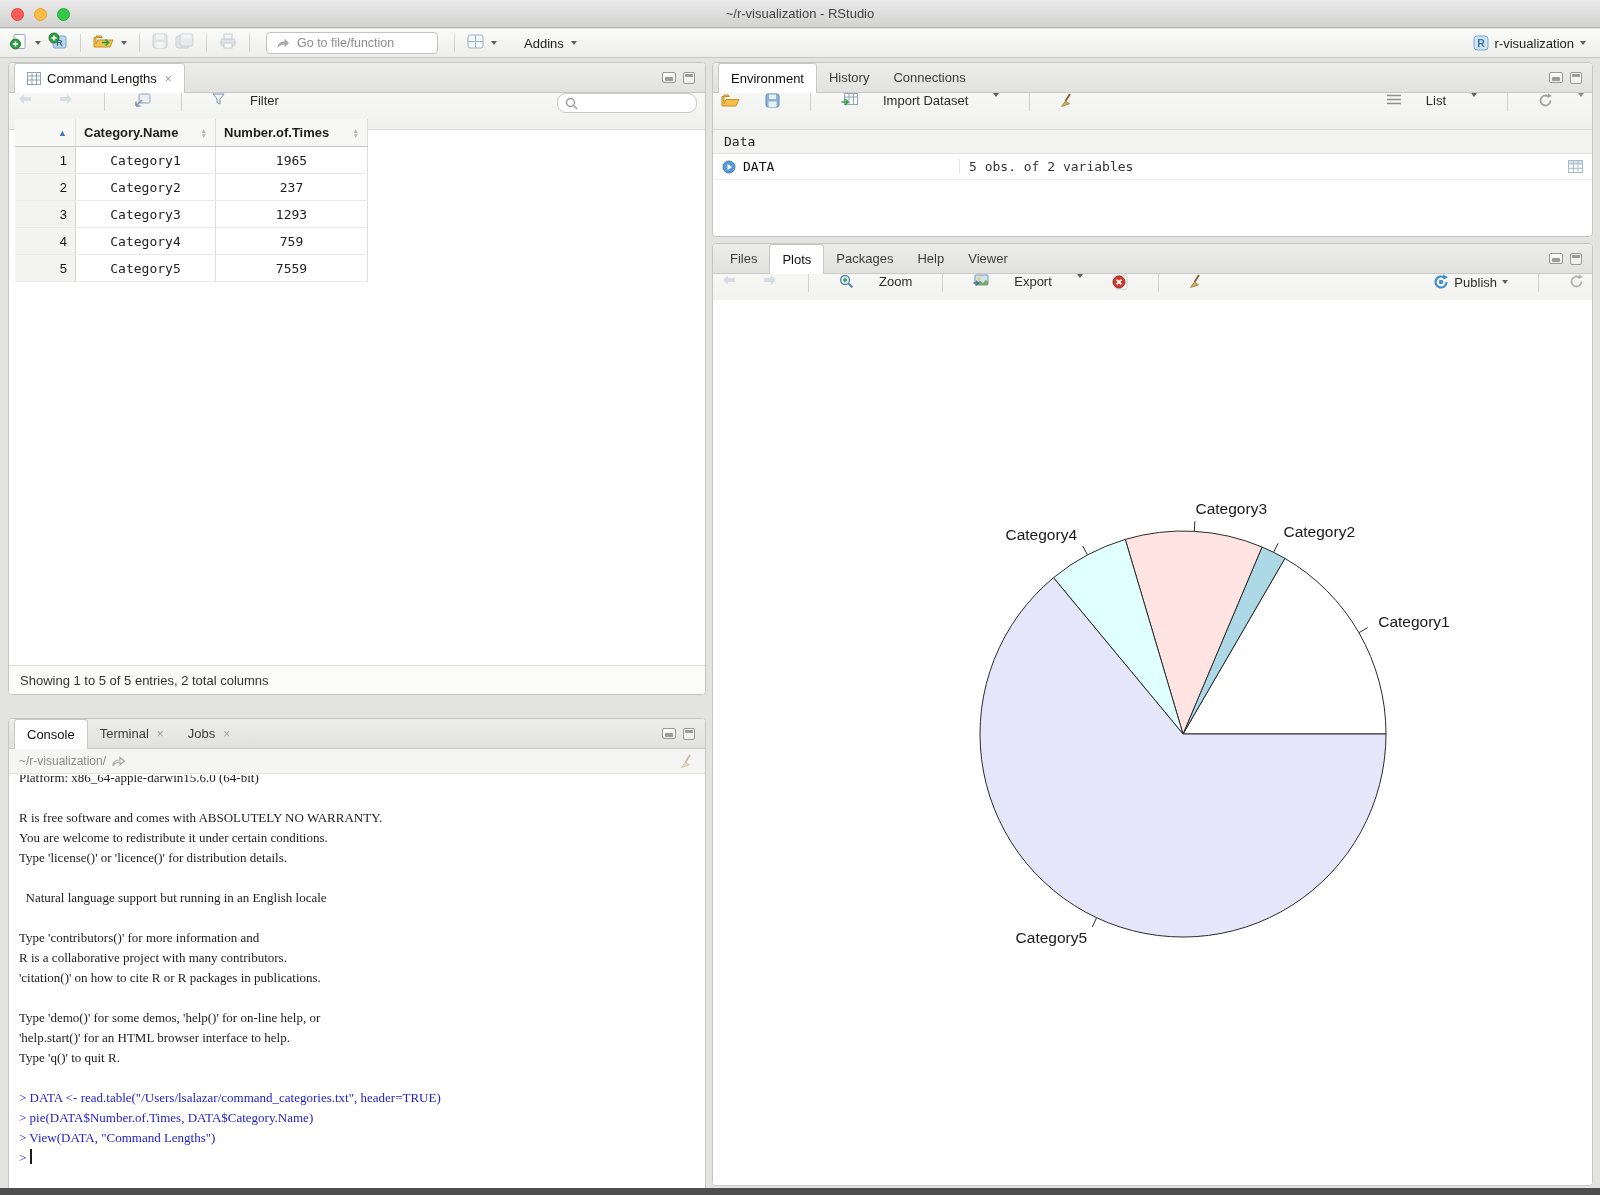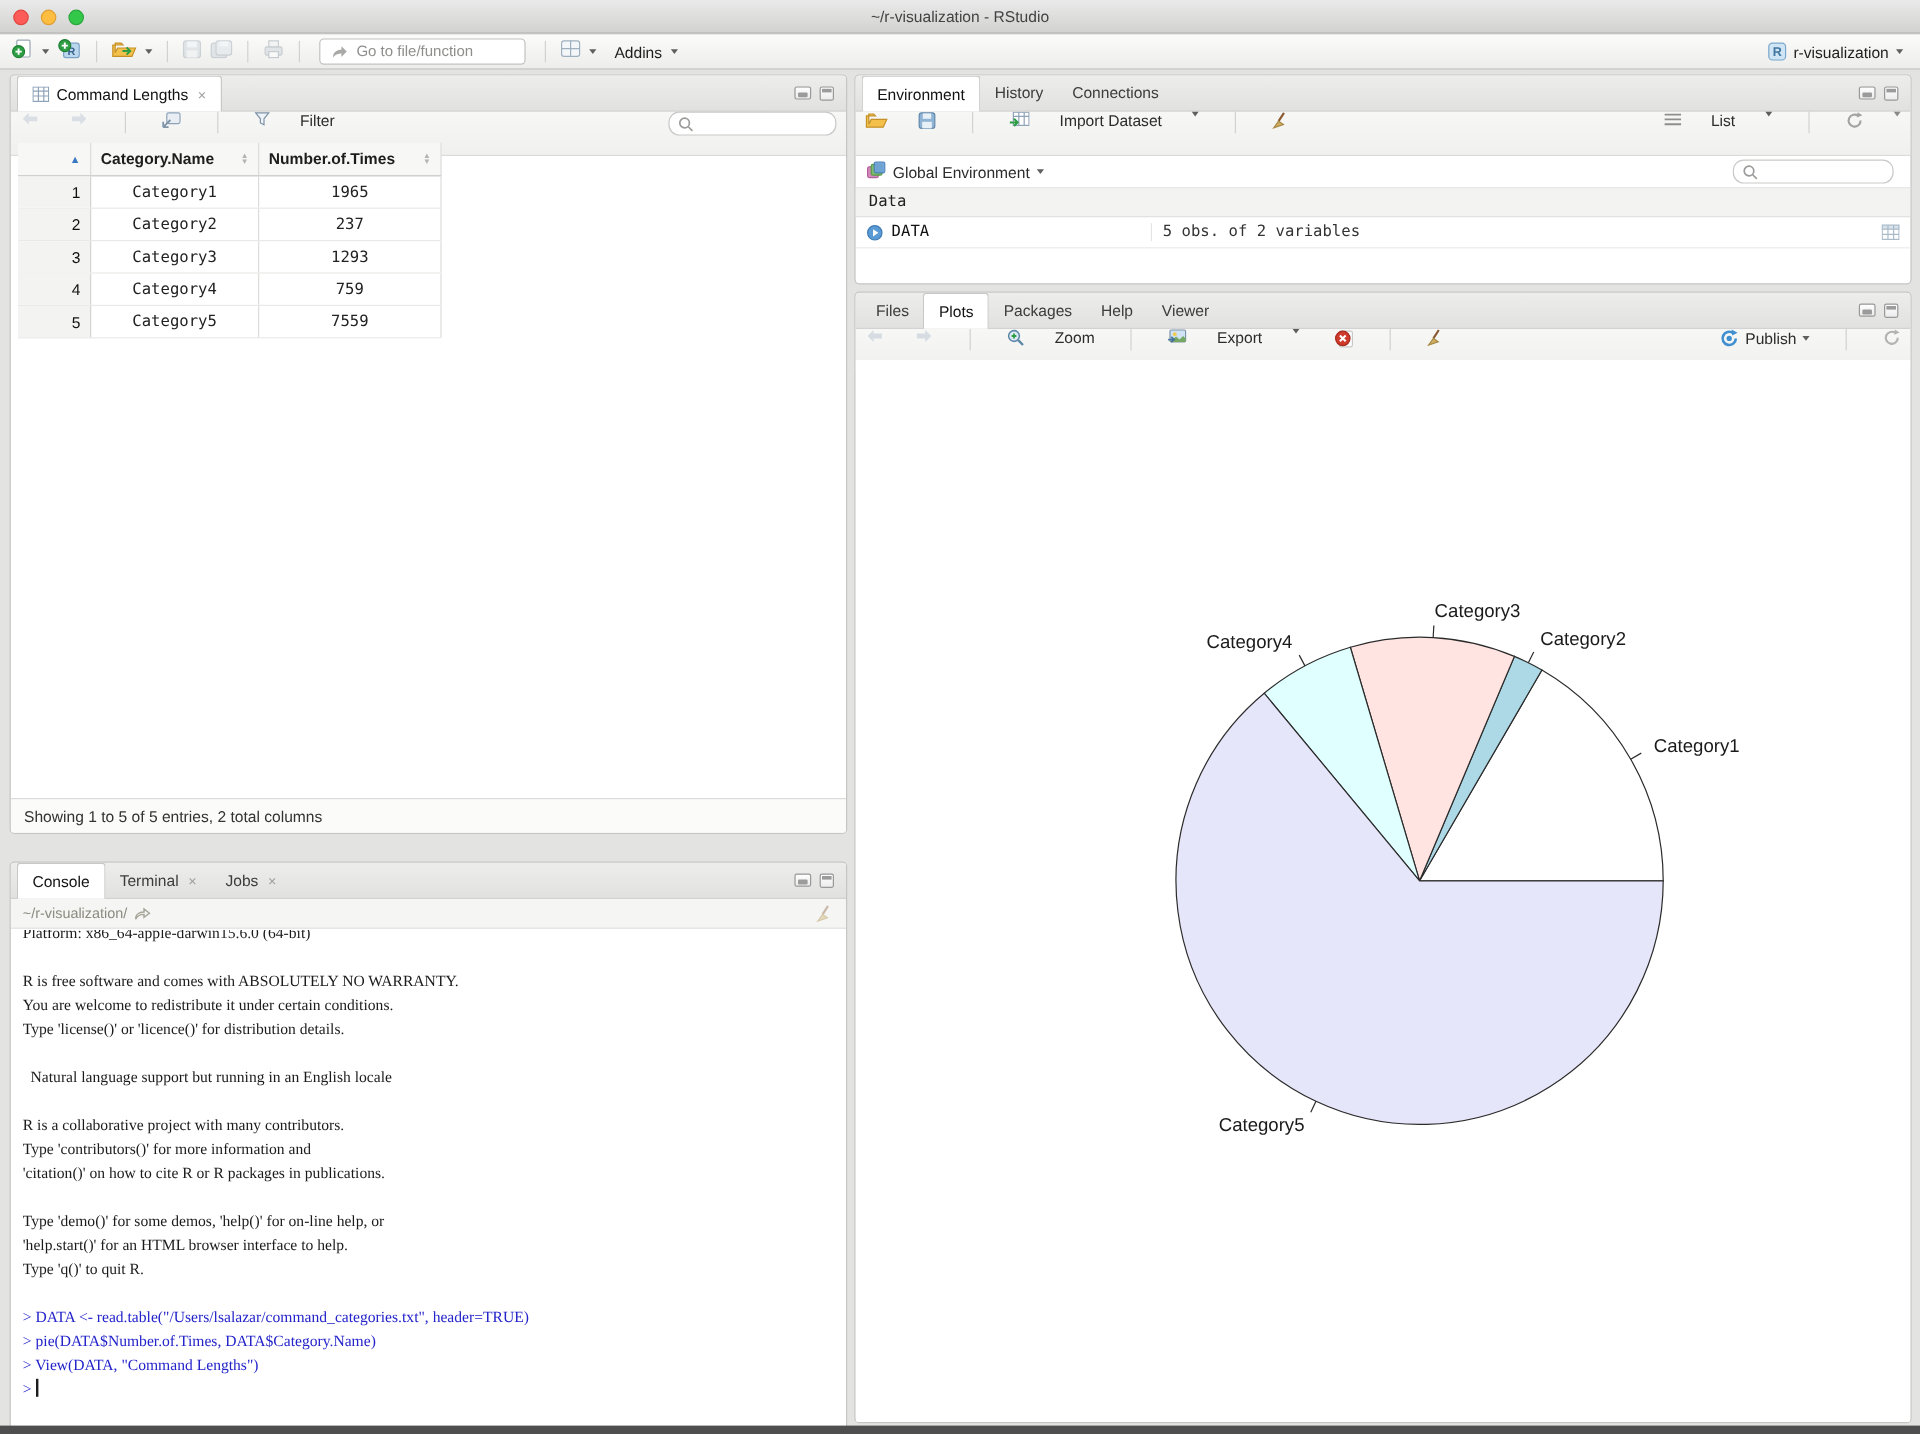--- a/index.html
+++ b/index.html
@@ -179,21 +179,21 @@
           </svg>
         <span>Go to file/function</span>
       </span>
       <span class="sep"></span>
       <span><svg width="17" height="15">
             <rect x="1" y="1" width="15" height="13" rx="2" fill="#f4f7f9" stroke="#9fb0bf"></rect>
             <line x1="8.5" y1="1" x2="8.5" y2="14" stroke="#9fb0bf"></line>
             <line x1="1" y1="7.5" x2="16" y2="7.5" stroke="#9fb0bf"></line>
           </svg></span>
       <span class="caret"></span>
-      <span class="tool-label" style="margin-left:8px">Addins</span>
+      <span class="tool-label" style="margin-left:20px">Addins</span>
       <span class="caret"></span>
     </div>
     <div class="spacer"></div>
     <div class="project">
       <svg width="16" height="16">
           <rect x="1" y="1" width="14" height="14" rx="3" fill="#cfe4f4" stroke="#7aa7cc"></rect>
           <text x="8" y="12" font-size="10.5" text-anchor="middle" fill="#40769f" font-weight="bold">R</text>
         </svg>
       <span>r-visualization</span>
       <span class="caret"></span>
@@ -326,22 +326,22 @@
     <div id="console-text">
       <div id="console-lines" style="margin-top:-9px">
           <div class="console-line">Platform: x86_64-apple-darwin15.6.0 (64-bit)</div>
           <div class="console-line"> </div>
           <div class="console-line">R is free software and comes with ABSOLUTELY NO WARRANTY.</div>
           <div class="console-line">You are welcome to redistribute it under certain conditions.</div>
           <div class="console-line">Type 'license()' or 'licence()' for distribution details.</div>
           <div class="console-line"> </div>
           <div class="console-line">  Natural language support but running in an English locale</div>
           <div class="console-line"> </div>
+          <div class="console-line">Type 'contributors()' for more information and</div>
           <div class="console-line">R is a collaborative project with many contributors.</div>
-          <div class="console-line">Type 'contributors()' for more information and</div>
           <div class="console-line">'citation()' on how to cite R or R packages in publications.</div>
           <div class="console-line"> </div>
           <div class="console-line">Type 'demo()' for some demos, 'help()' for on-line help, or</div>
           <div class="console-line">'help.start()' for an HTML browser interface to help.</div>
           <div class="console-line">Type 'q()' to quit R.</div>
           <div class="console-line"> </div>
           <div class="console-line input">&gt; DATA &lt;- read.table("/Users/lsalazar/command_categories.txt", header=TRUE)</div>
           <div class="console-line input">&gt; pie(DATA$Number.of.Times, DATA$Category.Name)</div>
           <div class="console-line input">&gt; View(DATA, "Command Lengths")</div>
           <div class="console-line input">&gt; <span class="cursor"></span></div>
@@ -396,35 +396,20 @@
             <line x1="0" y1="9.5" x2="14" y2="9.5" stroke="#8e8e8d" stroke-width="1.6"></line>
           </svg></span>
       <span>List</span>
       <span class="caret"></span>
       <span class="sep"></span>
       <span><svg width="15" height="15">
             <path d="M12.5 7.5 a5 5 0 1 1 -2 -4" fill="none" stroke="#a3a3a2" stroke-width="1.8"></path>
             <path d="M10 0.5 L14 3 L9.5 5 Z" fill="#a3a3a2"></path>
           </svg></span>
       <span class="caret dim"></span>
-    </div>
-    <div class="env-scope">
-      <span><svg width="16" height="16">
-            <rect x="1" y="5" width="9" height="9" rx="1.5" fill="#d687bd" stroke="#b0609a"></rect>
-            <rect x="4" y="3" width="9" height="9" rx="1.5" fill="#7dbd6b" stroke="#5a9a4a"></rect>
-            <rect x="6.5" y="1" width="9" height="9" rx="1.5" fill="#6fa3d8" stroke="#4a7fb5" opacity="0.95"></rect>
-          </svg></span>
-      <span>Global Environment</span>
-      <span class="caret"></span>
-      <span class="searchbox" style="position:absolute; right:14px; width:134px">
-        <svg width="13" height="13">
-            <circle cx="5.5" cy="5.5" r="4" fill="none" stroke="#9b9b9a" stroke-width="1.4"></circle>
-            <line x1="8.6" y1="8.6" x2="12" y2="12" stroke="#9b9b9a" stroke-width="1.4"></line>
-          </svg>
-      </span>
     </div>
     <div class="env-section">Data</div>
     <div id="env-objects">
         <div class="env-row">
           <div class="env-name">
             <svg width="14" height="14">
               <circle cx="7" cy="7" r="6" fill="#5b9bd5" stroke="#3f7cb5"></circle>
               <path d="M5.5 4 L10 7 L5.5 10 Z" fill="#fff"></path>
             </svg>
             <span>DATA</span>

